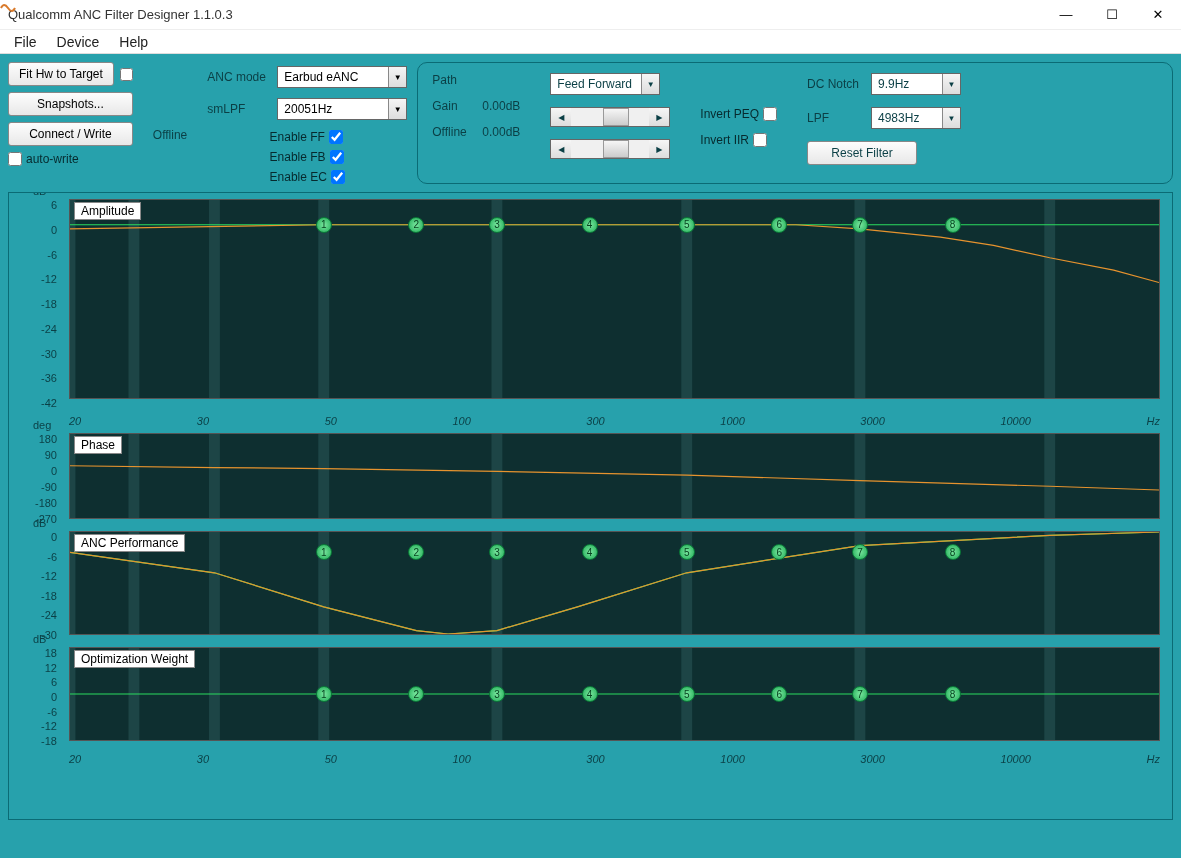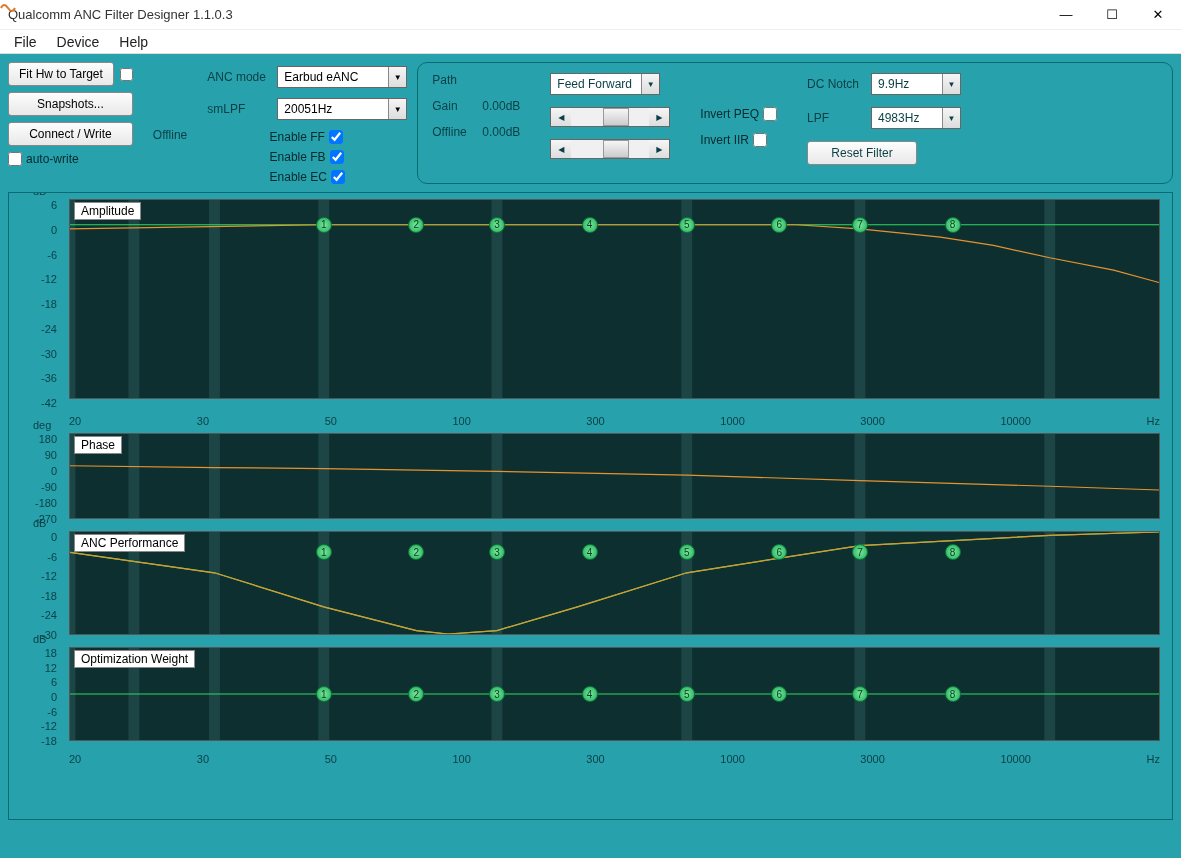--- a/index.html
+++ b/index.html
@@ -42,21 +42,21 @@
   .scroll .sb { width: 20px; background: linear-gradient(#f6f6f6,#ddd); display:flex; align-items:center; justify-content:center; font-size:8px; }
   .scroll .track { flex:1; background: #f0f0f0; position: relative; }
   .scroll .thumb { position:absolute; top:0; bottom:0; width:26px; left:40%; background: linear-gradient(#f6f6f6,#ccc); border:1px solid #999; }
   
   .charts { background: #27a1ac; border: 1px solid #0b6b75; padding: 6px 4px; height: calc(100% - 160px); overflow: hidden; }
   .chart-block { position: relative; margin-bottom: 4px; }
   .chart-lbls { position: absolute; left: 0; top: 0; bottom: 0; width: 50px; display: flex; flex-direction: column; justify-content: space-between; font-size: 11px; color: #0b3f45; text-align: right; padding-right: 6px; }
   .chart-unit { position: absolute; left: 20px; top: -14px; font-size: 11px; color: #0b3f45; }
   .plot { margin-left: 56px; margin-right: 8px; background: #0e2f30; border: 1px solid #555; position: relative; text-align: center; }
   .plot-title { position: absolute; top: 2px; left: 4px; background: #fff; border: 1px solid #888; padding: 1px 6px; font-size: 12px; z-index: 10; }
-  .xaxis { display: flex; justify-content: space-between; margin-left: 56px; margin-right: 8px; font-size: 11px; color: #0b3f45; padding-top: 2px; }
+  .xaxis { display: flex; justify-content: space-between; margin-left: 56px; margin-right: 8px; font-size: 11px; color: #0b3f45; padding-top: 2px; font-style: italic; }
   .xaxis .hz { font-size: 11px; }
   
   .marker { position: absolute; width: 16px; height: 16px; border-radius: 50%; background: radial-gradient(#7be8a0,#1ea954); border:1px solid #0a7a38; color:#084421; font-size:10px; display:flex; align-items:center; justify-content:center; top: 50%; transform: translate(-50%,-50%); }
   
   svg { position: absolute; inset: 0; width: 100%; height: 100%; }
   .grid-line { stroke: #1d4546; stroke-width: 1; }
 </style>
 </head>
 <body>
 

